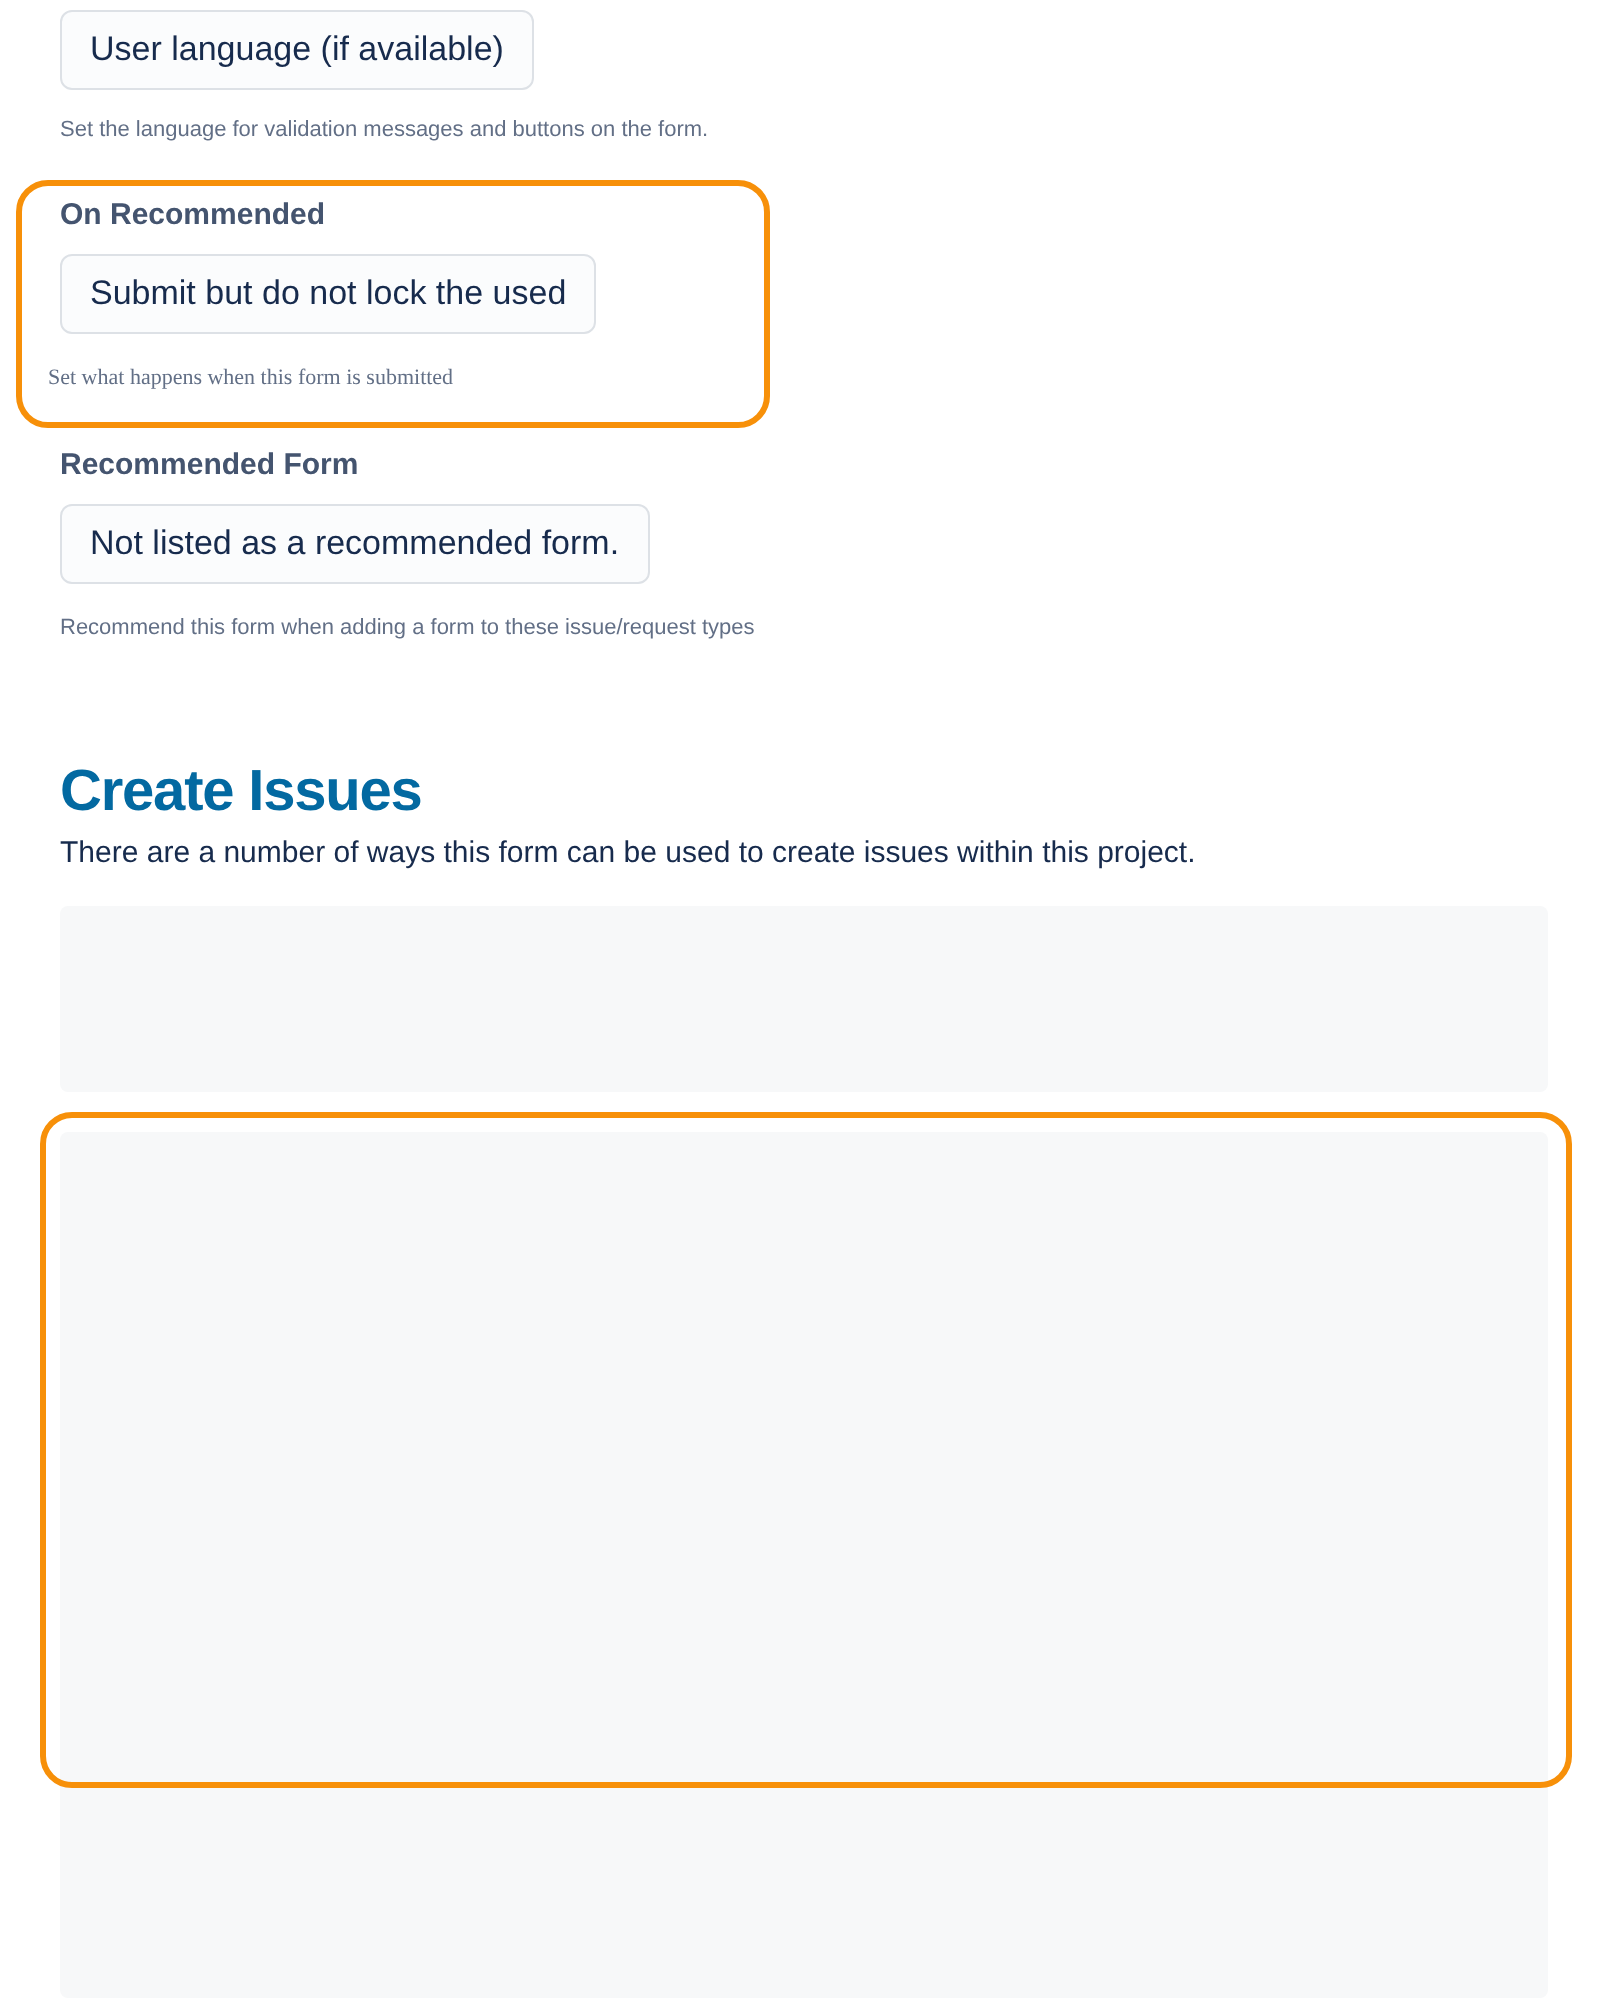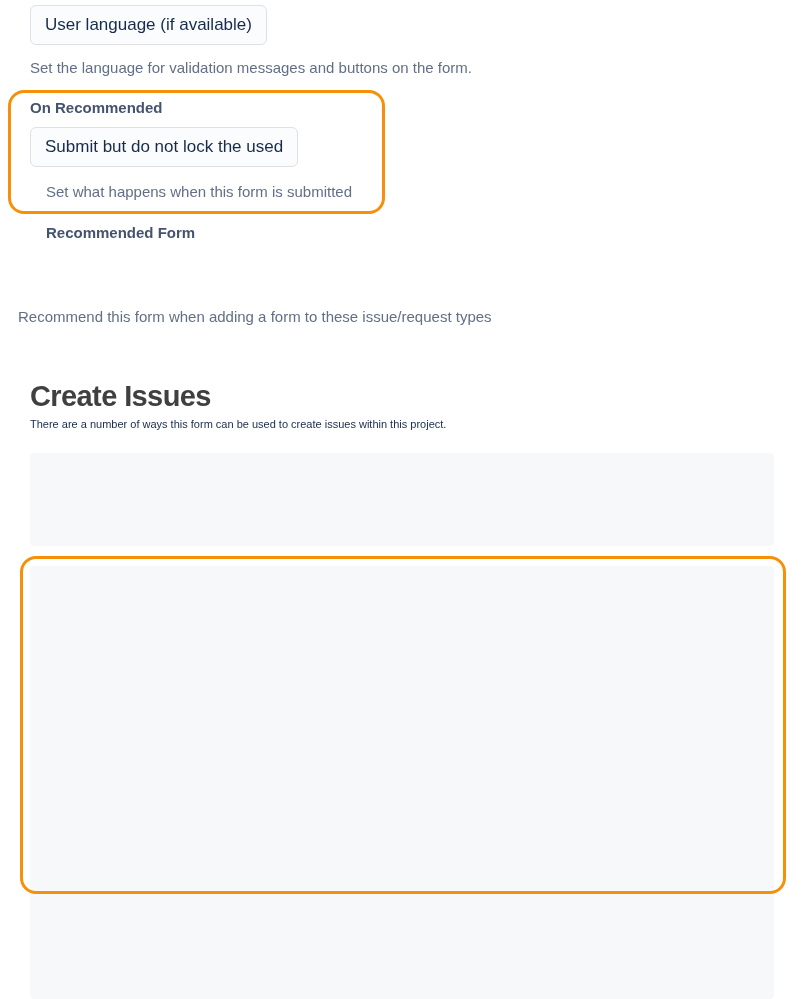--- a/index.html
+++ b/index.html
@@ -8,25 +8,25 @@
   #root { position:relative; width:804px; height:999px; overflow:hidden; background:#fff; }
 
   .abs { position:absolute; }
 
   
   .field-btn {
     display:inline-block; background:#FBFCFD; border:1px solid #DDE1E6;
     border-radius:6px; padding:9px 14px; font-size:17px; color:#172B4D;
     font-family:inherit; cursor:pointer; white-space:nowrap;
   }
-  .help-text { font-size:15px; color:#626F86; white-space:nowrap; }
+  .help-text { font-size:11px; color:#626F86; white-space:nowrap; }
   .group-label { font-size:15px; font-weight:700; color:#44546F; white-space:nowrap; }
 
-  .h1 { font-size:29px; font-weight:700; letter-spacing:-0.6px; color:#404040; }
-  .intro { font-size:11px; color:#172B4D; white-space:nowrap; }
+  .h1 { font-size:29px; font-weight:700; letter-spacing:-0.6px; color:#0369a1; }
+  .intro { font-size:15px; color:#172B4D; white-space:nowrap; }
 
   
   .hl-box {
     position:absolute; border:3px solid #F79009; border-radius:16px;
     pointer-events:none; z-index:30;
   }
 
   
   .card { position:absolute; left:30px; width:744px; background:#F7F8F9; border-radius:4px; }
   .card-title { font-size:21px; font-weight:700; letter-spacing:-0.3px; color:#172B4D; white-space:nowrap; }
@@ -52,25 +52,26 @@
 </head>
 <body>
 
 <div id="root">
 
   <button class="field-btn abs" style="left:30px; top:5px;">User language (if available)</button>
   <div class="help-text abs" style="left:30px; top:59px;">Set the language for validation messages and buttons on the form.</div>
 
   <div class="group-label abs" style="left:30px; top:99px;">On Recommended</div>
   <button class="field-btn abs" style="left:30px; top:127px;">Submit but do not lock the used</button>
-  <div class="help-text abs" style="left:46px; top:183px;">Set what happens when this form is submitted</div>
+  <div class="help-text abs" style="left:24px; top:183px;font-family:Liberation Serif, serif;">Set what happens when this form is submitted</div>
   <div class="hl-box" style="left:8px; top:90px; width:377px; height:124px;"></div>
 
-  <div class="group-label abs" style="left:30px; top:224px;margin-left:16px;">Recommended Form</div>
-  <div class="help-text abs" style="left:18px; top:308px;">Recommend this form when adding a form to these issue/request types</div>
+  <div class="group-label abs" style="left:30px; top:224px;">Recommended Form</div>
+  <button class="field-btn abs" style="left:30px; top:252px;">Not listed as a recommended form.</button>
+  <div class="help-text abs" style="left:30px; top:308px;">Recommend this form when adding a form to these issue/request types</div>
 
   <h1 class="h1 abs" style="left:30px; top:380px;">Create Issues</h1>
   <div class="intro abs" style="left:30px; top:418px;">There are a number of ways this form can be used to create issues within this project.</div>
 
   <div class="card" style="top:453px; height:93px;">
     <div class="icon-box" style="left:52px; top:465px;">
       <svg width="64" height="64" viewBox="0 0 64 64">
         <defs>
           <linearGradient id="jsmGrad" x1="0" y1="0" x2="0.6" y2="1">
             <stop offset="0" stop-color="#182A4E"></stop>

